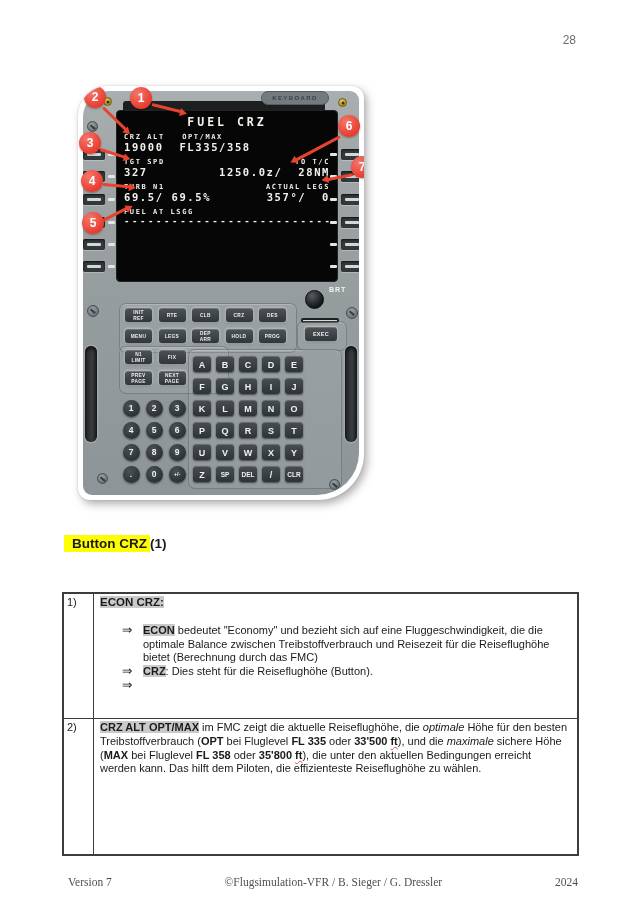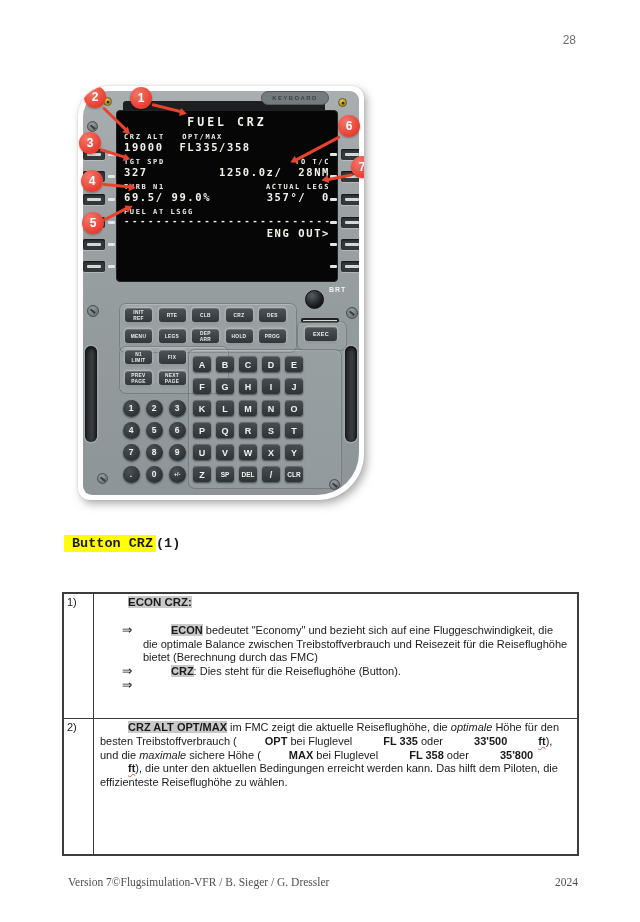--- a/index.html
+++ b/index.html
@@ -4,21 +4,21 @@
 <style>
   html,body{margin:0;padding:0;}
   body{
     width:640px;height:922px;position:relative;background:#ffffff;
     font-family:"Liberation Sans",sans-serif;color:#1a1a1a;overflow:hidden;
   }
   
   .page-number{position:absolute;top:33px;right:64px;font-size:12px;color:#6e6e6e;}
   .footer{position:absolute;top:876px;left:68px;right:62px;display:flex;justify-content:space-between;
     font-family:"Liberation Serif",serif;font-size:11.5px;color:#4f4f4f;}
-  .footer .f-center{flex:1;}
+  .footer .f-center{flex:1;text-align:center;}
   
   .fmc-card{position:absolute;left:78px;top:86px;width:286px;height:414px;background:#fff;
     border-radius:30px 12px 46px 12px;overflow:hidden;
     box-shadow:3px 4px 9px rgba(110,110,110,.55),0 0 2px rgba(0,0,0,.18);}
   .fmc-panel{position:absolute;inset:5px;border-radius:26px 9px 42px 9px;overflow:hidden;
     background:linear-gradient(180deg,#a9aeb0 0%,#9ca2a3 30%,#959c9e 55%,#8e9598 100%);}
   .groove{position:absolute;border:1px solid rgba(70,76,80,.38);border-radius:7px;
     background:rgba(255,255,255,.05);box-shadow:inset 0 1px 1px rgba(255,255,255,.25);}
   .top-strip{position:absolute;left:40px;top:10px;width:202px;height:13px;background:#1c1e1f;border-radius:3px;}
   .kb-pill{position:absolute;left:178px;top:0px;width:66px;height:12px;border-radius:7px;
@@ -69,61 +69,60 @@
   .exec-light i{position:absolute;left:2px;top:1.5px;width:34px;height:1.5px;background:#d9d9d4;display:block;}
   
   .callout-circle{position:absolute;width:22px;height:22px;border-radius:50%;
     background:radial-gradient(circle at 36% 30%,#f3776b,#e83b2d 72%);
     color:#fff;font-size:12px;font-weight:bold;display:flex;align-items:center;justify-content:center;
     box-shadow:0 1px 2px rgba(0,0,0,.3);z-index:6;}
   .callout-arrow{position:absolute;height:3.2px;background:#e8432f;transform-origin:0 50%;border-radius:1px;z-index:6;}
   .callout-arrow:after{content:"";position:absolute;right:-6px;top:50%;transform:translateY(-50%);
     border-left:7px solid #e8432f;border-top:4.5px solid transparent;border-bottom:4.5px solid transparent;}
   
-  .section-heading{position:absolute;left:64px;top:536px;font-family:Liberation Mono, monospace;
+  .section-heading{position:absolute;left:64px;top:536px;font-family:Liberation Sans, sans-serif;
     font-weight:bold;font-size:13.5px;}
   .section-heading .yhl{background:#ffff00;padding:1px 3px 1px 8px;}
   
   .doc-table{position:absolute;left:62px;top:592px;width:517px;border:2px solid #3c3c3c;box-sizing:border-box;background:#fff;}
   .t-row{display:flex;}
   .t-row + .t-row{border-top:1.5px solid #3c3c3c;}
   .t-num{width:30px;border-right:1.5px solid #3c3c3c;padding:2px 3px;font-size:11px;box-sizing:border-box;flex:none;}
   .t-content{flex:1;padding:2px 8px 4px 6px;font-size:11px;line-height:13.8px;}
   .t-row.r1 .t-content{min-height:118px;}
   .t-row.r2 .t-content{min-height:129px;}
   .t-head{font-weight:bold;font-size:11.5px;}
   .t-gap{height:14px;}
   .t-item{display:flex;margin-left:22px;}
   .t-arrow{width:21px;flex:none;font-size:12.5px;}
   .t-text{flex:1;}
   .hl{background:#c9c9c9;}
-  .b{font-weight:bold;margin-left:28px;}
+  .b{font-weight:bold;}
   .it{font-style:italic;}
   .sq{text-decoration:underline wavy #e05050 1px;}
 </style>
 </head>
 <body>
 
 <div class="page-number">28</div>
 
 <div class="fmc-card">
   <div class="fmc-panel">
     <div class="top-strip"></div>
     <div class="kb-pill">KEYBOARD</div>
     <div class="cdu-screen">
         <div class="sline title">FUEL CRZ</div>
         <div class="sline label"><span>CRZ ALT   OPT/MAX</span><span></span></div>
         <div class="sline value"><span>19000  FL335/358</span><span></span></div>
         <div class="sline label"><span>TGT SPD</span><span>TO T/C</span></div>
         <div class="sline value"><span>327</span><span>1250.0z/  28NM</span></div>
         <div class="sline label"><span>TURB N1</span><span>ACTUAL LEGS</span></div>
-        <div class="sline value"><span>69.5/ 99.0%</span><span>357°/  0</span></div>
+        <div class="sline value"><span>69.5/ 69.5%</span><span>357°/  0</span></div>
         <div class="sline label"><span>FUEL AT LSGG</span><span></span></div>
         <div class="sline dashes">--------------------------</div>
-        <div class="sline value"><span></span><span>ENG OUT&gt;</span></div>
         <div class="sline spacer"></div>
       </div>
     <div class="brt-label">BRT</div>
     <div class="knob"></div>
     <div class="exec-light">
         <i></i>
       </div>
 
   <div class="groove" style="left: 36px; top: 212px; width: 176px; height: 48px;"></div>
       <div class="groove" style="left: 36px; top: 255px; width: 108px; height: 46px;"></div>

